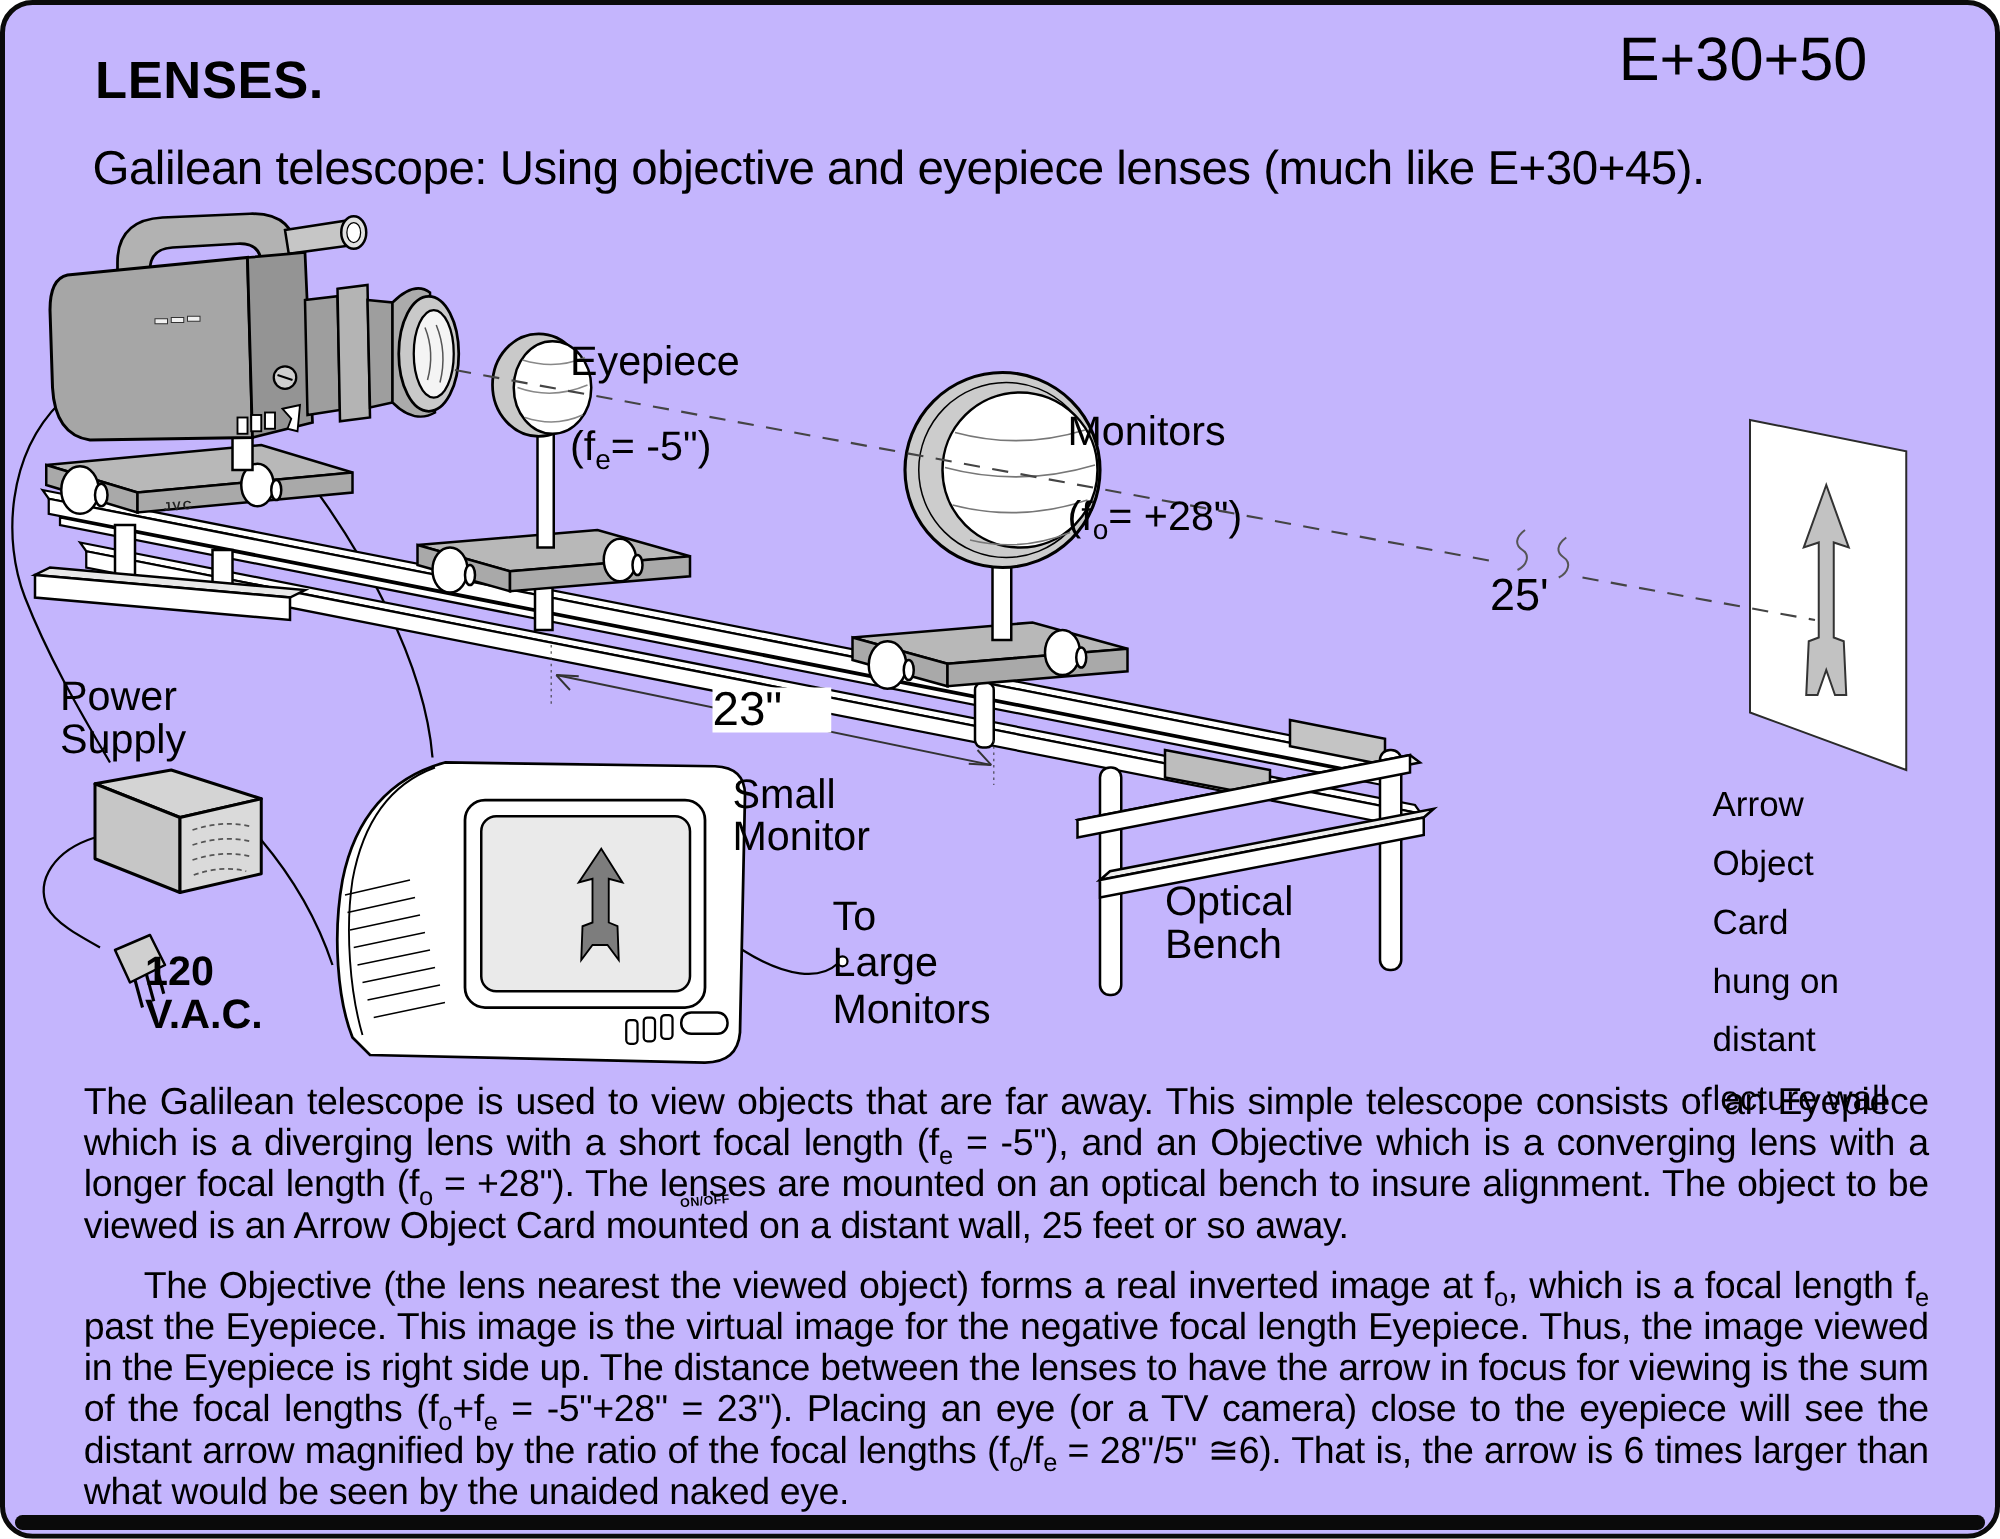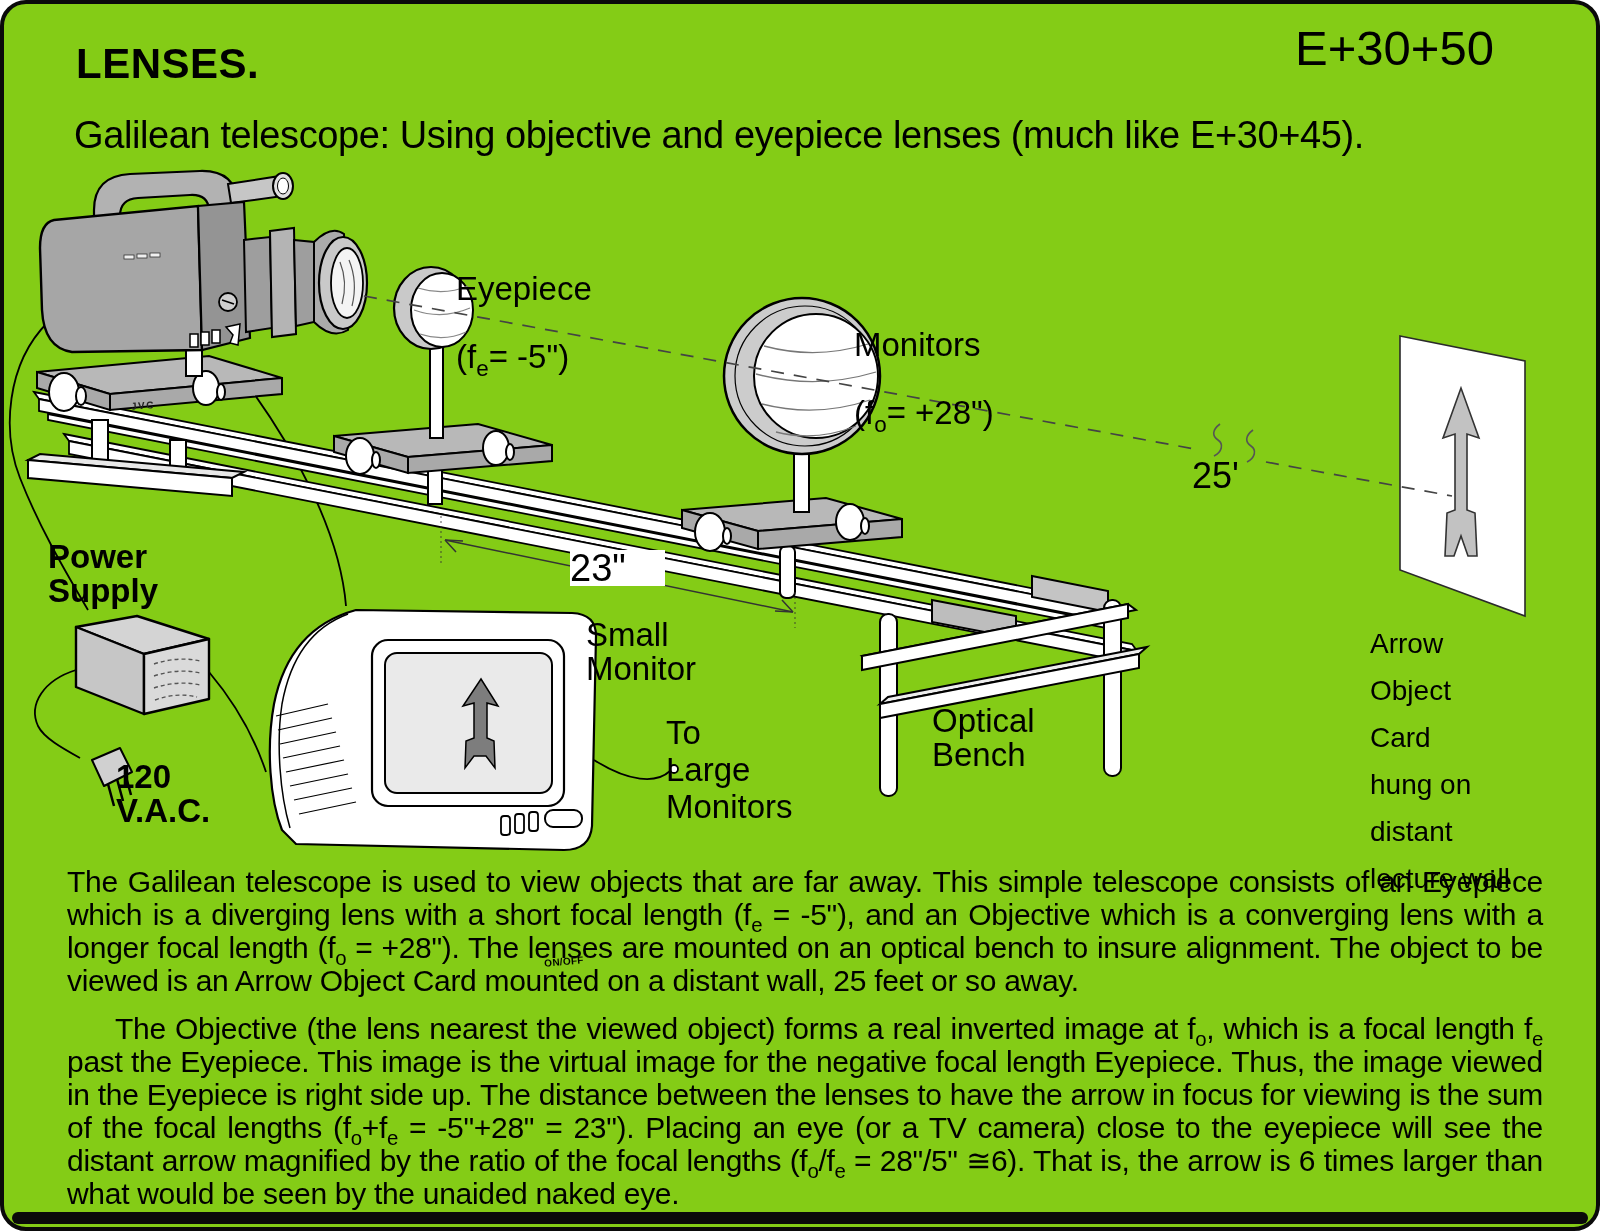--- a/index.html
+++ b/index.html
@@ -1,32 +1,32 @@
 <!DOCTYPE html>
 <html><head>
 <meta charset="utf-8">
 <style>
   html,body{margin:0;padding:0;background:#fff;}
   .page{
     position:relative; width:1600px; height:1231px; box-sizing:border-box;
-    background:#84cc16; border:4px solid #0a0a0a; border-radius:26px; overflow:hidden;
+    background:#c4b5fd; border:4px solid #0a0a0a; border-radius:26px; overflow:hidden;
     font-family:"Liberation Sans", sans-serif; color:#000;
   }
   .bar-bottom{position:absolute; left:8px; right:8px; bottom:3px; height:12px;
     background:#0a0a0a; border-radius:7px;}
   .title{position:absolute; left:72px; top:36px; font-size:42px; font-weight:bold; letter-spacing:.5px;}
   .code{position:absolute; left:1254px; top:16px; font-size:49px; font-weight:normal;margin-left:37px;}
   .subtitle{position:absolute; left:70px; top:98px; font-size:38px; letter-spacing:-.4px; white-space:nowrap;margin-top:12px;}
   svg{position:absolute; left:0; top:160px; width:1600px; height:690px;}
   .lbl{position:absolute; font-size:33px; line-height:34px; text-align:left; white-space:pre-line;}
   .lbl-eyepiece{left:452px; top:234px; width:180px;}
   .lbl-objective{left:850px; top:290px; width:190px;}
   .lbl-d25{left:1188px; top:455px; width:90px; font-size:36px;}
   .lbl-d23{left:566px; top:546px; width:95px; font-size:38px; background:#fff; padding:1px 0;}
-  .lbl-ps{left:44px; top:536px; width:130px;font-weight:bold;}
+  .lbl-ps{left:44px; top:536px; width:130px;}
   .lbl-vac{left:112px; top:756px; width:130px;font-weight:bold;}
   .lbl-sm{left:582px; top:614px; width:155px;}
   .lbl-tlm{left:662px; top:710px; width:165px; line-height:37px;}
   .lbl-ob{left:928px; top:700px; width:160px;}
   .lbl-card{left:1366px; top:616px; width:212px; font-size:28px; line-height:47px;}
   .lbl-jvc{left:116px; top:395px; width:46px; font-size:10px; font-weight:bold; letter-spacing:1.5px;
     color:#222; transform:rotate(-4deg); text-align:center;}
   .lbl-onoff{left:536px; top:952px; width:48px; font-size:10px; font-weight:bold;
     transform:rotate(-5deg); text-align:center; letter-spacing:.3px;}
   

